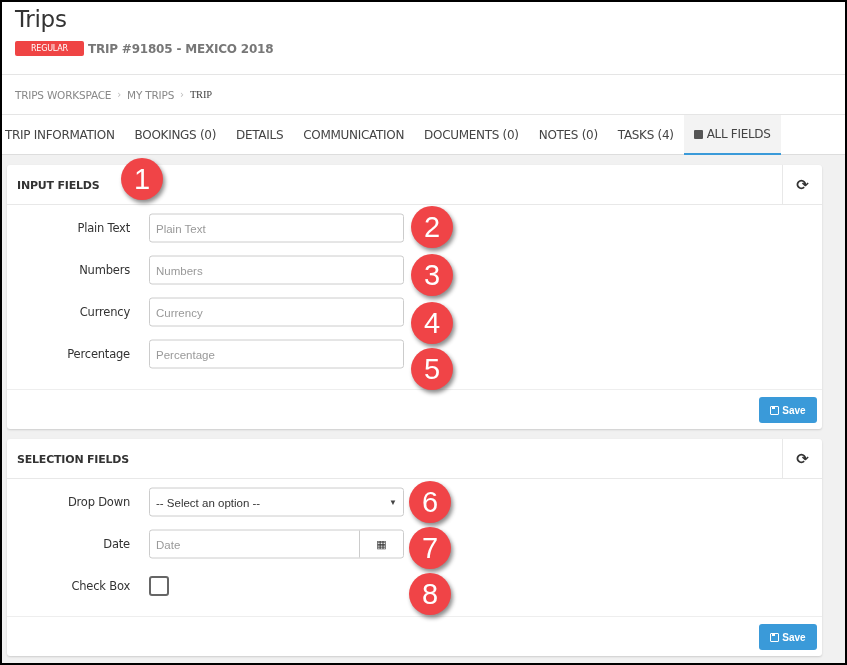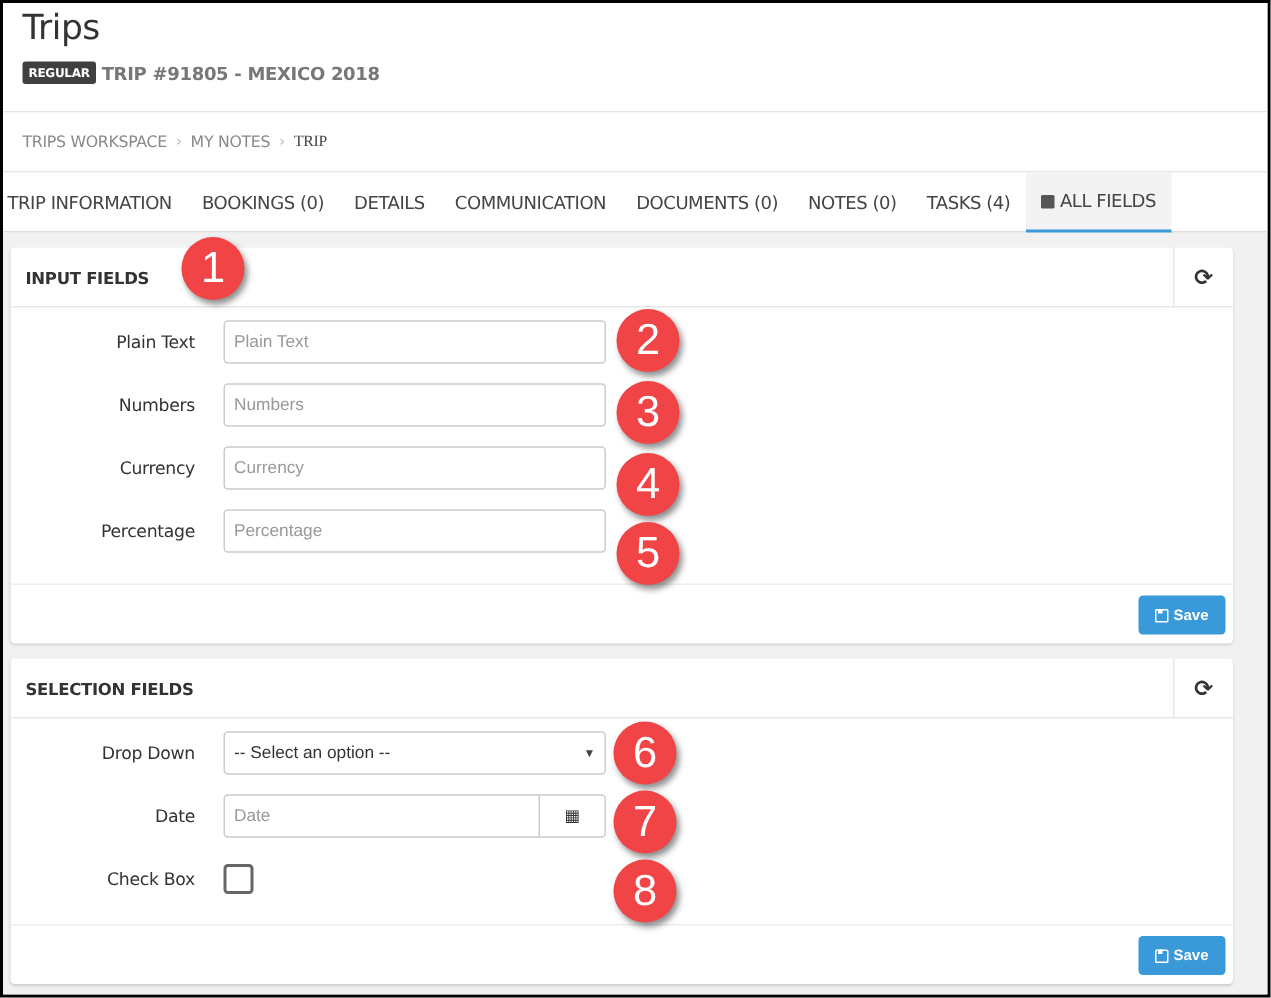--- a/index.html
+++ b/index.html
@@ -8,21 +8,21 @@
     font-family: "DejaVu Sans", sans-serif;
     background: #ffffff;
     position: relative;
     border: 2px solid #000;
     border-right-width: 2px;
   }
   .frame { position: absolute; left: 0; top: 0; width: 843px; height: 661px; overflow: hidden; background: #f1f1f1; }
   .header { position: absolute; left: 0; top: 0; width: 843px; height: 73px; background: #fff; border-bottom: 1px solid #e5e5e5; }
   .title { position: absolute; left: 13px; top: 4px; font-size: 23px; color: #333; font-family: "DejaVu Sans", sans-serif; letter-spacing: -0.3px; }
   .subtitle { position: absolute; left: 13px; top: 39px; display: flex; align-items: center; gap: 4px; }
-  .badge { background: #404040; color: #fff; font-size: 8px; font-weight: bold; padding: 3px 4px; border-radius: 2px; letter-spacing: -0.2px; }
+  .badge { background: #ef4444; color: #fff; font-size: 8px; font-weight: normal; padding: 3px 16px; border-radius: 2px; letter-spacing: -0.2px; }
   .trip-name { font-size: 12px; color: #777; letter-spacing: -0.2px; font-weight: bold; }
   .breadcrumb { position: absolute; left: 0; top: 73px; width: 843px; height: 40px; background: #fff; border-bottom: 1px solid #e5e5e5; display: flex; align-items: center; padding-left: 13px; font-size: 10.5px; color: #888; gap: 6px; letter-spacing: -0.2px; }
   .breadcrumb .sep { color: #bbb; font-size: 10px; }
   .breadcrumb .current { color: #444; font-family: Liberation Serif, serif; }
   .tabs { position: absolute; left: 0; top: 113px; width: 843px; height: 40px; background: #fff; border-bottom: 1px solid #ddd; display: flex; }
   .tab { height: 40px; display: flex; align-items: center; font-size: 12px; color: #444; padding: 0 10px; letter-spacing: -0.3px; white-space: nowrap; cursor: pointer; }
   .tab:first-child { padding-left: 3px; }
   .tab.active { background: #f3f3f3; border-bottom: 2px solid #3a9ad9; gap: 4px; }
   .cube { display: inline-block; width: 9px; height: 9px; background: #555; transform: rotate(0deg); border-radius: 1px; }
   .panel { position: absolute; left: 5px; width: 815px; background: #fff; border-radius: 3px; box-shadow: 0 1px 2px rgba(0,0,0,0.15); }
@@ -53,21 +53,21 @@
     <div class="title">Trips</div>
     <div class="subtitle">
       <span class="badge">REGULAR</span>
       <span class="trip-name">TRIP #91805 - MEXICO 2018</span>
     </div>
   </div>
 
   <div class="breadcrumb">
     <span>TRIPS WORKSPACE</span>
     <span class="sep">›</span>
-    <span>MY NOTES</span>
+    <span>MY TRIPS</span>
     <span class="sep">›</span>
     <span class="current">TRIP</span>
   </div>
 
   <div class="tabs">
     <div class="tab">TRIP INFORMATION</div>
     <div class="tab">BOOKINGS (0)</div>
     <div class="tab">DETAILS</div>
     <div class="tab">COMMUNICATION</div>
     <div class="tab">DOCUMENTS (0)</div>

